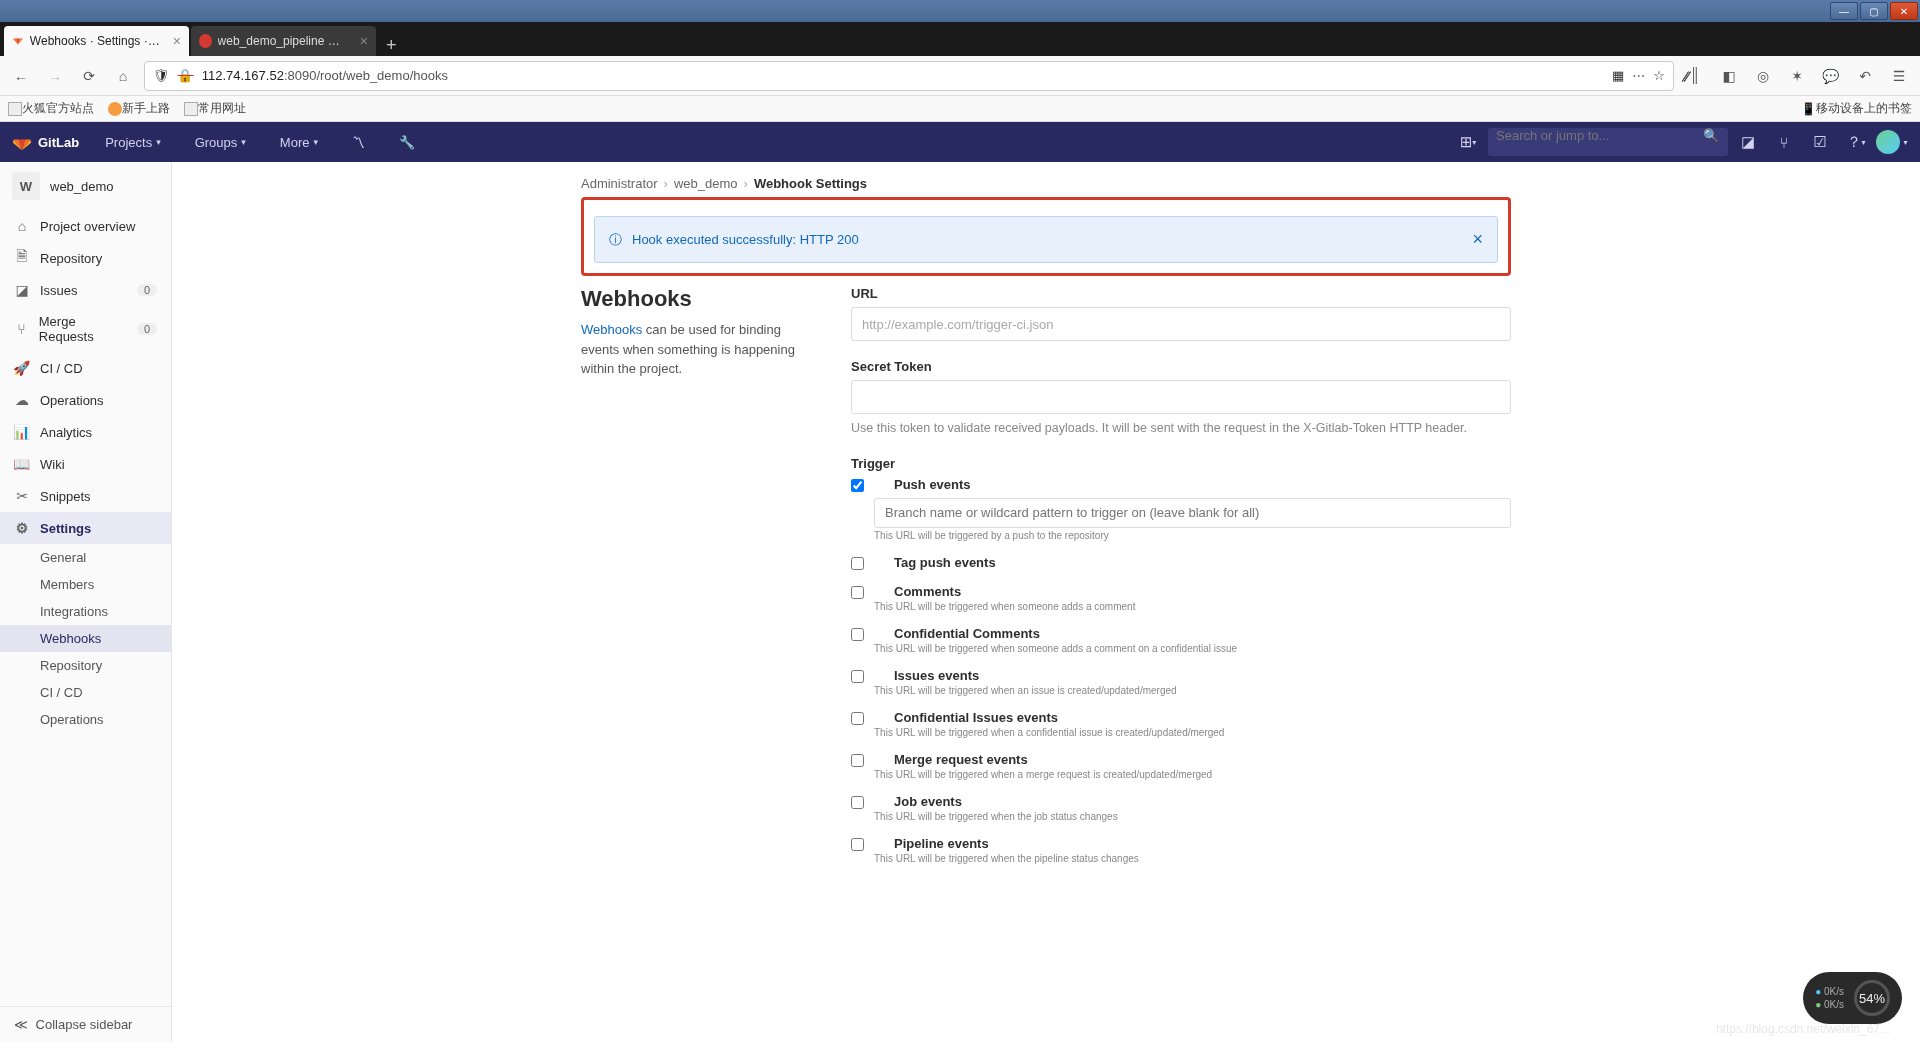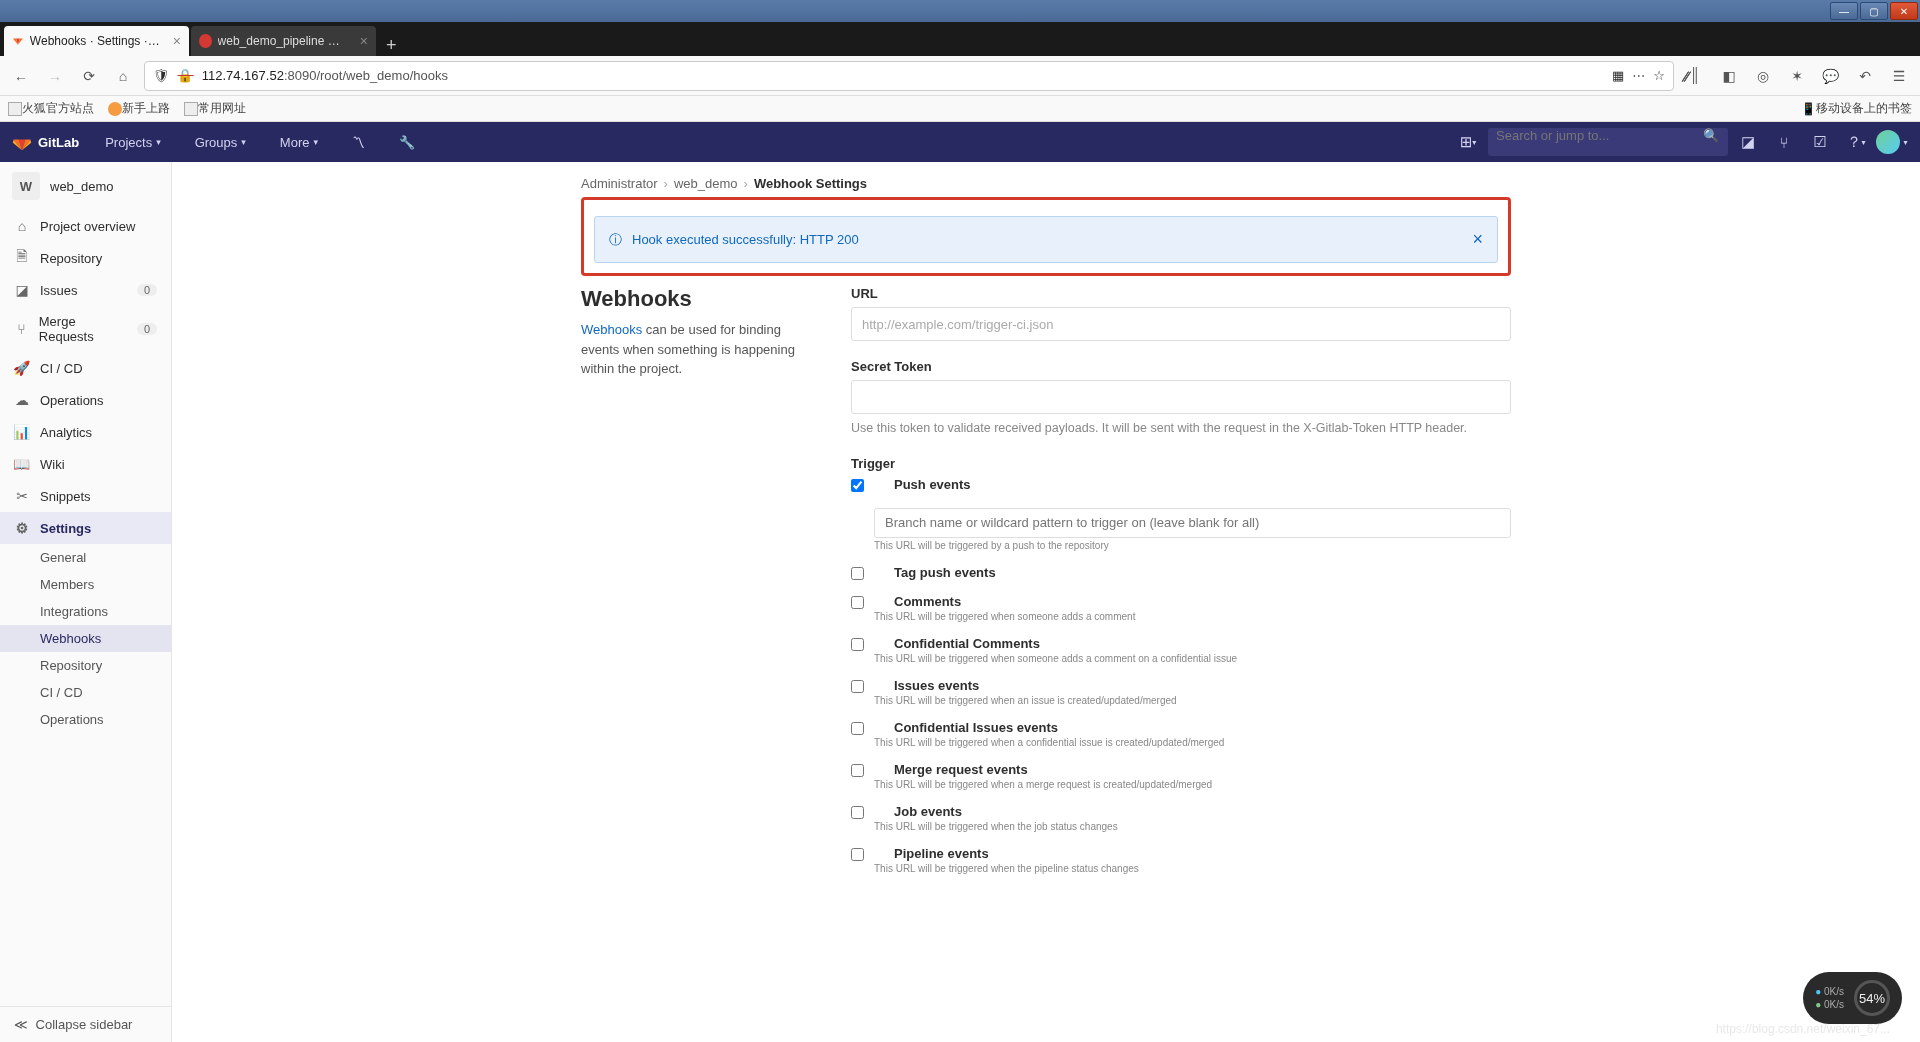--- a/index.html
+++ b/index.html
@@ -74,21 +74,21 @@
 .text-input { width:100%; height:34px; border:1px solid #ddd; border-radius:3px; padding:0 10px; font-size:13px; color:#333;}
 .text-input::placeholder { color:#aaa;}
 .help-text { font-size:12.5px; color:#888; margin-top:6px; line-height:1.4;}
 .field-block { margin-bottom:18px;}
 
 .trigger-item { display:flex; gap:10px; margin-bottom:14px; }
 .trigger-item input[type=checkbox] { margin-top:2px; width:13px; height:13px;}
 .trigger-body { flex:1;}
 .trigger-title { font-weight:700; font-size:13px; color:#2e2e2e;padding-left:20px;}
 .trigger-desc { font-size:10px; color:#888; margin-top:2px;}
-.trigger-input { margin-top:16px; width:100%; height:30px; border:1px solid #ddd; border-radius:3px; padding:0 10px; font-size:13px;}
+.trigger-input { margin-top:6px; width:100%; height:30px; border:1px solid #ddd; border-radius:3px; padding:0 10px; font-size:13px;}
 
 
 .float-badge { position:fixed; right:18px; bottom:18px; background:#2a2a2a; border-radius:30px; padding:8px 12px; display:flex; align-items:center; gap:10px; color:#aaa; font-size:10px;}
 .float-badge .circ { width:36px; height:36px; border-radius:50%; border:3px solid #555; display:flex; align-items:center; justify-content:center; color:#eee; font-size:13px;}
 .watermark { position:fixed; right:30px; bottom:6px; color:#e8e8e8; font-size:12px;margin-left:40px;}
 </style>
 </head>
 <body>
 
 <div class="window-titlebar">

